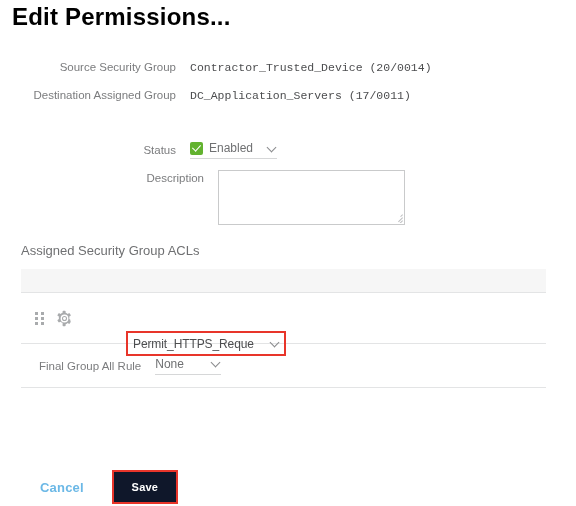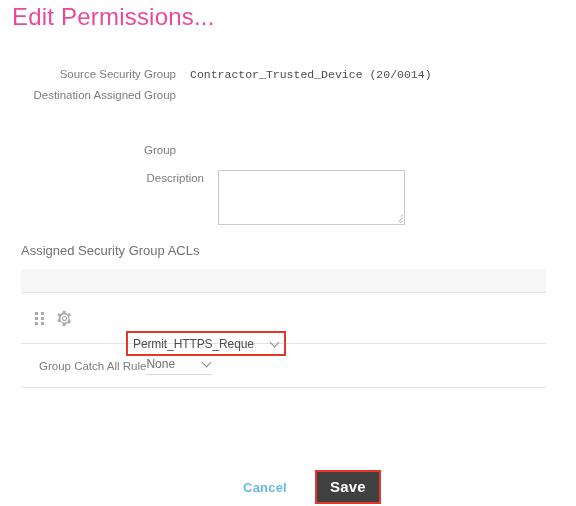--- a/index.html
+++ b/index.html
@@ -15,37 +15,37 @@
     overflow: hidden;
     position: relative;
   }
 
   
   .dialog-title {
     position: absolute;
     left: 12px;
     top: 2px;
     font-size: 24px;
-    font-weight: 400;
-    color: #ec4899;
+    font-weight: 700;
+    color: #000000;
     letter-spacing: 0.2px;
     line-height: 30px;
     white-space: nowrap;
   }
 
   
   .info-row {
     position: absolute;
     left: 0;
     width: 576px;
     height: 22px;
     display: flex;
     align-items: center;
   }
-  .info-row.r1 { top: 63px; }
+  .info-row.r1 { top: 56px; }
   .info-row.r2 { top: 84px; }
 
   .field-label {
     width: 176px;
     text-align: right;
     font-size: 11.5px;
     color: #7b7c7e;
     white-space: nowrap;
     padding-right: 0;
   }
@@ -254,64 +254,65 @@
     display: flex;
     align-items: center;
   }
   .catch-label {
     margin-left: 18px;
     font-size: 11.5px;
     color: #7b7c7e;
     white-space: nowrap;
   }
   .catch-control {
+    margin-left: 14px;
     width: 66px;
     display: flex;
     align-items: center;
     border-bottom: 1px solid #d6d7d8;
     padding-bottom: 3px;
     box-sizing: border-box;
   }
   .catch-text {
     font-size: 12px;
     color: #6f7072;
     white-space: nowrap;
   }
 
   
   .footer {
     position: absolute;
-    right: 0;
+    right: 12px;
     top: 468px;
     width: 524px;
     height: 38px;
     display: flex;
     align-items: center;
-    justify-content: center;
+    justify-content: flex-start;
   }
   .cancel-btn {
     font-size: 13px;
     color: #6bb8e6;
     font-weight: bold;
     cursor: pointer;
     white-space: nowrap;
     letter-spacing: 0.2px;
   }
   .save-wrap {
     margin-left: 28px;
     margin-right: 4px;
     border: 2px solid #e8352a;
     padding: 0;
     box-sizing: border-box;
   }
   .save-btn {
     display: block;
-    background: #404040;
+    background: #0f172a;
     color: #ffffff;
-    font-size: 15px;
+    font-size: 11px;
     font-weight: bold;
     font-family: "Liberation Sans", sans-serif;
     border: none;
     width: 62px;
     height: 30px;
     line-height: 30px;
     text-align: center;
     cursor: pointer;
     letter-spacing: 0.2px;
     padding: 0;
@@ -322,24 +323,30 @@
 
 <div class="dialog-title">Edit Permissions...</div>
 
 <div class="info-row r1">
   <div class="field-label">Source Security Group</div>
   <div class="field-value">Contractor_Trusted_Device (20/0014)</div>
 </div>
 
 <div class="info-row r2">
   <div class="field-label">Destination Assigned Group</div>
+  <div class="field-value">DC_Application_Servers (17/0011)</div>
 </div>
 
 <div class="status-row">
-  <div class="field-label">Group</div>
+  <div class="field-label">Status</div>
+  <div class="status-control">
+    <span class="checkbox-green"></span>
+    <span class="status-text">Enabled</span>
+    <span class="caret"></span>
+  </div>
 </div>
 
 <div class="desc-row">
   <div class="field-label">Description</div>
   <div class="desc-box">
     <span class="resize-grip">
         <i></i>
         <i></i>
         <i></i>
       </span>
@@ -367,21 +374,21 @@
     </svg>
     <div class="acl-select-wrap">
       <div class="acl-select">
         <span class="acl-select-text">Permit_HTTPS_Reque</span>
         <span class="caret"></span>
       </div>
     </div>
   </div>
 
   <div class="catch-row">
-    <span class="catch-label">Group Catch All Rule</span>
+    <span class="catch-label">Final Group All Rule</span>
     <div class="catch-control">
       <span class="catch-text">None</span>
       <span class="caret"></span>
     </div>
   </div>
 
 </div>
 
 <div class="footer">
   <span class="cancel-btn">Cancel</span>

